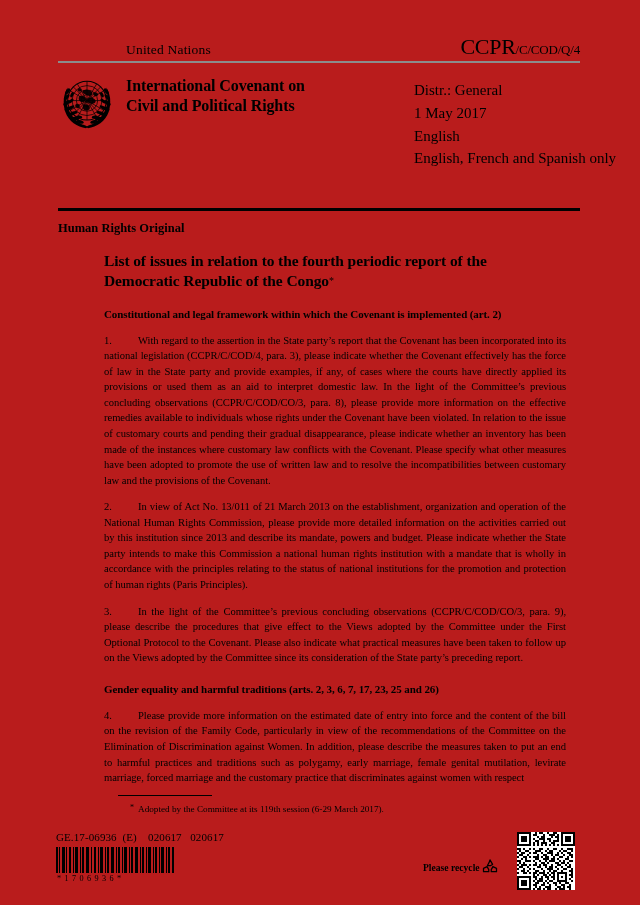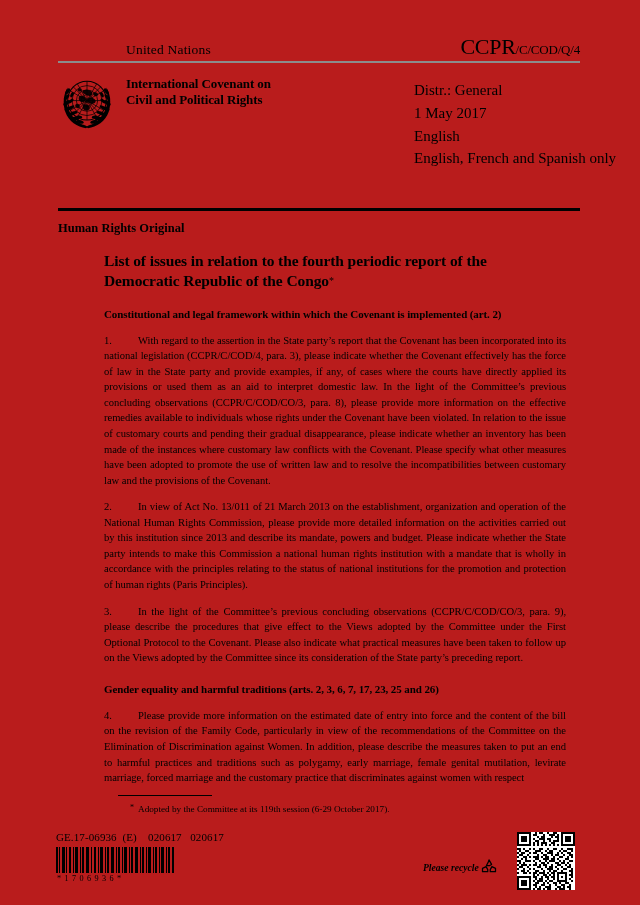--- a/index.html
+++ b/index.html
@@ -76,21 +76,21 @@
   }
   .emblem {
     width: 58px;
     height: 58px;
     display: block;
   }
   .covenant-title {
     flex: 1 1 auto;
     font-family: "Liberation Serif", serif;
     font-weight: bold;
-    font-size: 13px;
+    font-size: 16px;
     line-height: 1.22;
     padding-top: 4px;
     padding-right: 8px;
     letter-spacing: -0.1px;
   }
   .distr-block {
     flex: 0 0 166px;
     width: 166px;
     font-family: "Liberation Serif", serif;
     font-size: 15px;
@@ -205,21 +205,20 @@
   .recycle-wrap {
     position: absolute;
     left: 423px;
     top: 857px;
     display: flex;
     align-items: center;
   }
   .recycle-label {
     font-size: 9.6px;
     font-weight: bold;
-    font-style: italic;
   }
   .qr-wrap {
     position: absolute;
     left: 517px;
     top: 832px;
   }
 </style>
 </head>
 <body>
 
@@ -347,21 +346,21 @@
     <h2 class="section">Gender equality and harmful traditions (arts. 2, 3, 6, 7, 17, 23, 25 and 26)</h2>
 
     <p class="para">
       <span class="num">4.</span><span>Please provide more information on the estimated date of entry into force and the content of the bill on the revision of the Family Code, particularly in view of the recommendations of the Committee on the Elimination of Discrimination against Women. In addition, please describe the measures taken to put an end to harmful practices and traditions such as polygamy, early marriage, female genital mutilation, levirate marriage, forced marriage and the customary practice that discriminates against women with respect</span>
     </p>
   </div>
 
   <div class="footnote-wrap">
     <div class="footnote-rule"></div>
     <div class="footnote">
-      <span class="fn-mark">*</span><span>Adopted by the Committee at its 119th session (6-29 October 2017).</span>
+      <span class="fn-mark">*</span><span>Adopted by the Committee at its 119th session (6-29 March 2017).</span>
     </div>
   </div>
 
   <div class="footer-code">GE.17-06936  (E)    020617   020617</div>
 
   <div class="barcode-wrap">
     <svg class="barcode" width="118" height="26" viewBox="0 0 118 26">
       <g fill="#000">
         <rect x="0" y="0" width="2" height="26"></rect>
           <rect x="3" y="0" width="1" height="26"></rect>

